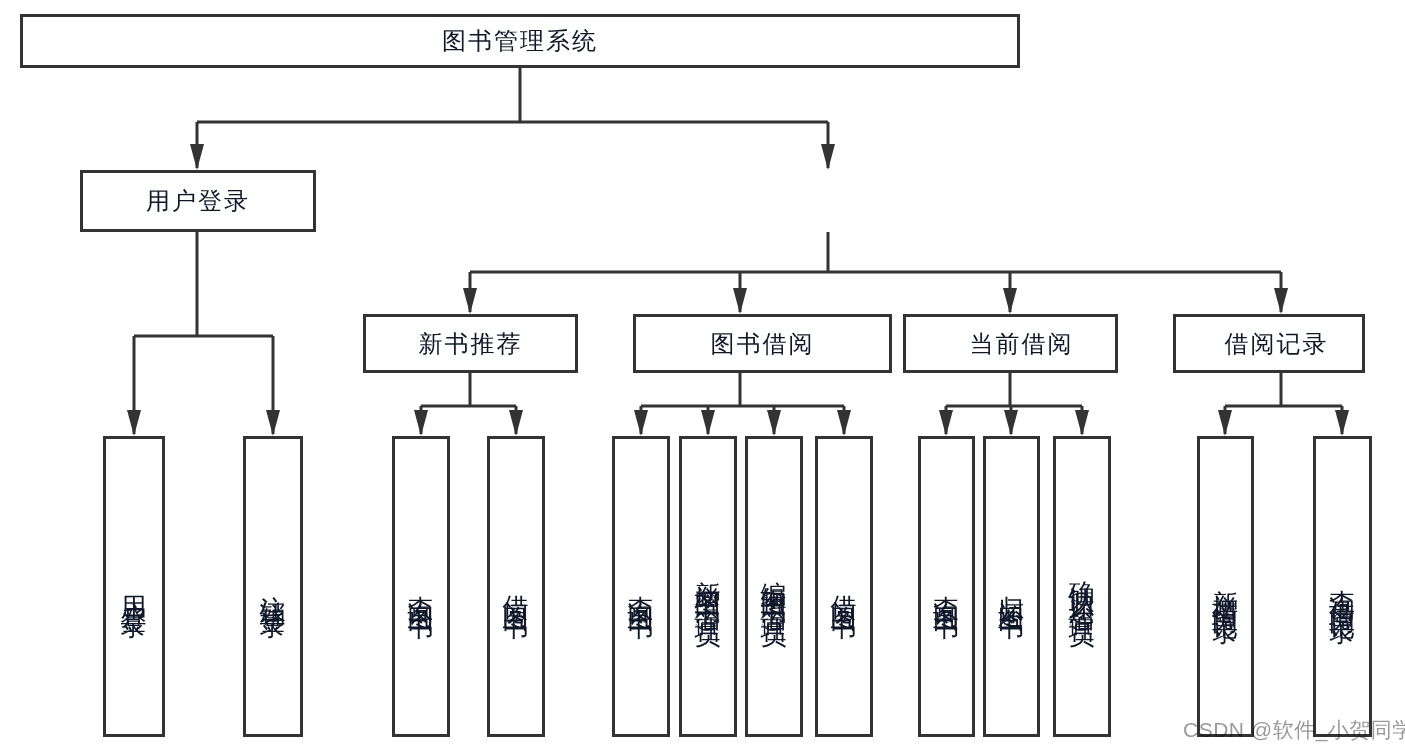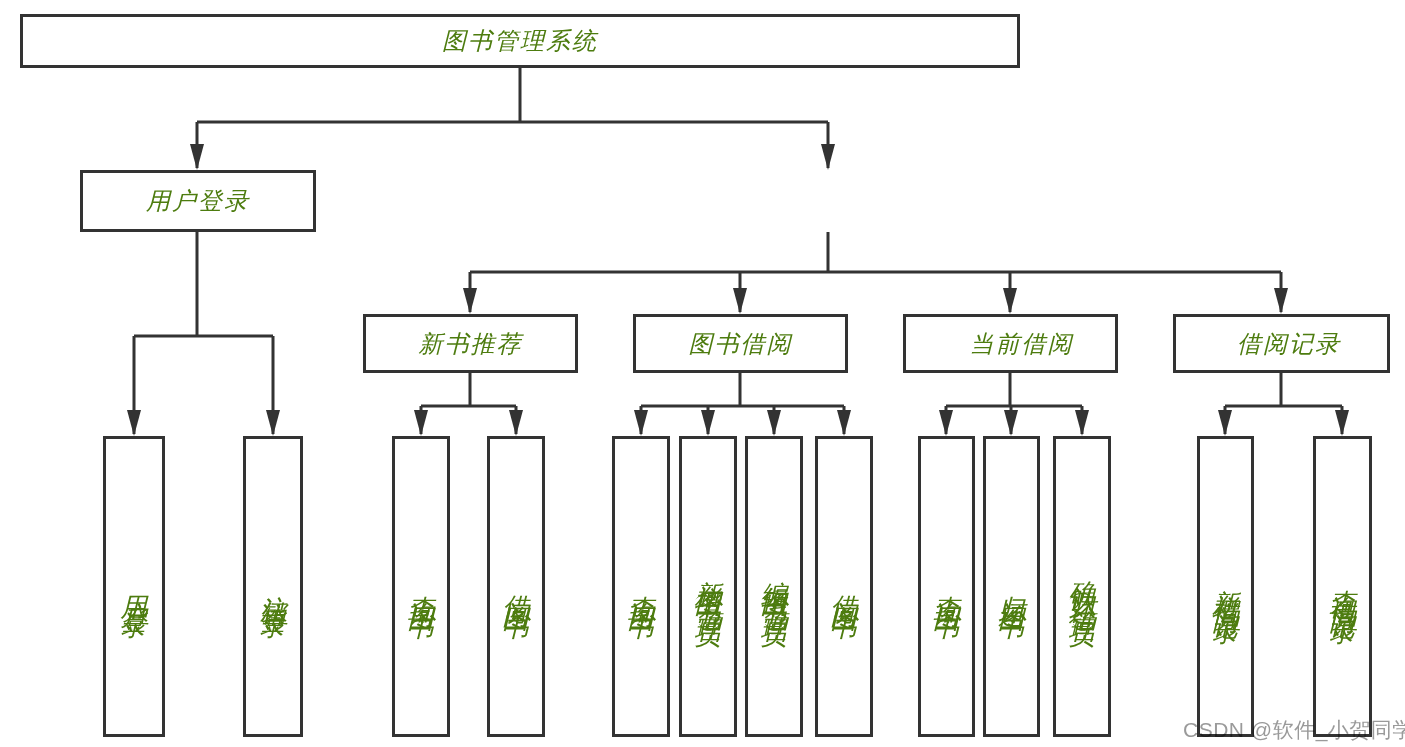--- a/index.html
+++ b/index.html
@@ -11,22 +11,21 @@
     overflow:hidden;
   }
   .box {
     position:absolute;
     background:#ffffff;
     border:3px solid #333333;
     box-sizing:border-box;
     display:flex;
     align-items:center;
     justify-content:center;
-    color:#4d7c0f;
-    font-style:italic;
+    color:#0f172a;
   }
   .h-box { font-size:24px; letter-spacing:2px; white-space:nowrap; }
   .v-box .v-text {
     writing-mode:vertical-rl;
     text-orientation:mixed;
     font-size:26px;
     letter-spacing:6px;
     line-height:1;
   }
   #connectors {
@@ -85,27 +84,27 @@
     <span>图书管理系统</span>
   </div>
 
   <div class="box h-box" style="left:80px; top:170px; width:236px; height:62px;">
     <span>用户登录</span>
   </div>
 
   <div class="box h-box" style="left:363px; top:314px; width:215px; height:59px;">
     <span>新书推荐</span>
   </div>
-  <div class="box h-box" style="left:633px; top:314px; width:215px; height:59px;">
+  <div class="box h-box" style="left:633px; top:314px; width:259px; height:59px;">
     <span>图书借阅</span>
   </div>
   <div class="box h-box" style="left:903px; top:314px; width:215px; height:59px;padding-left:22px;">
     <span>当前借阅</span>
   </div>
-  <div class="box h-box" style="left:1173px; top:314px; width:217px; height:59px;padding-left:15px;">
+  <div class="box h-box" style="left:1173px; top:314px; width:192px; height:59px;padding-left:15px;">
     <span>借阅记录</span>
   </div>
 
   <div class="box v-box" style="left:103px; top:436px; width:62px; height:301px;">
     <span class="v-text">用户登录</span>
   </div>
   <div class="box v-box" style="left:243px; top:436px; width:60px; height:301px;">
     <span class="v-text">注销登录</span>
   </div>
 

